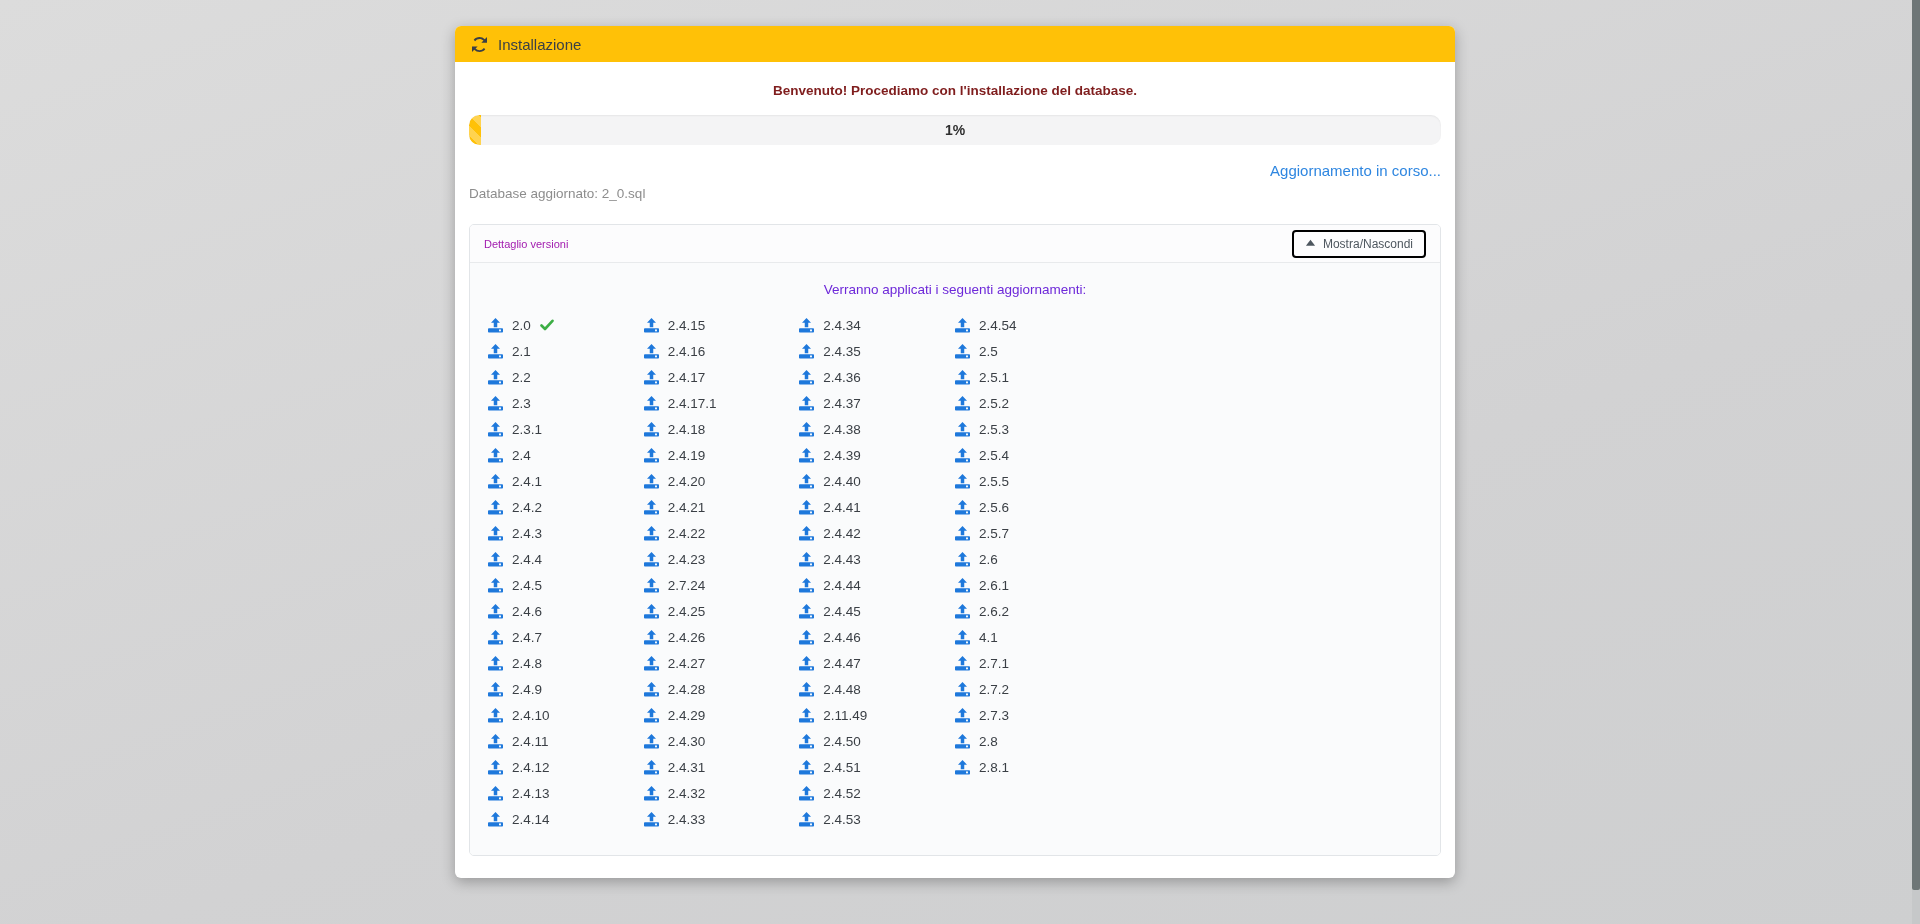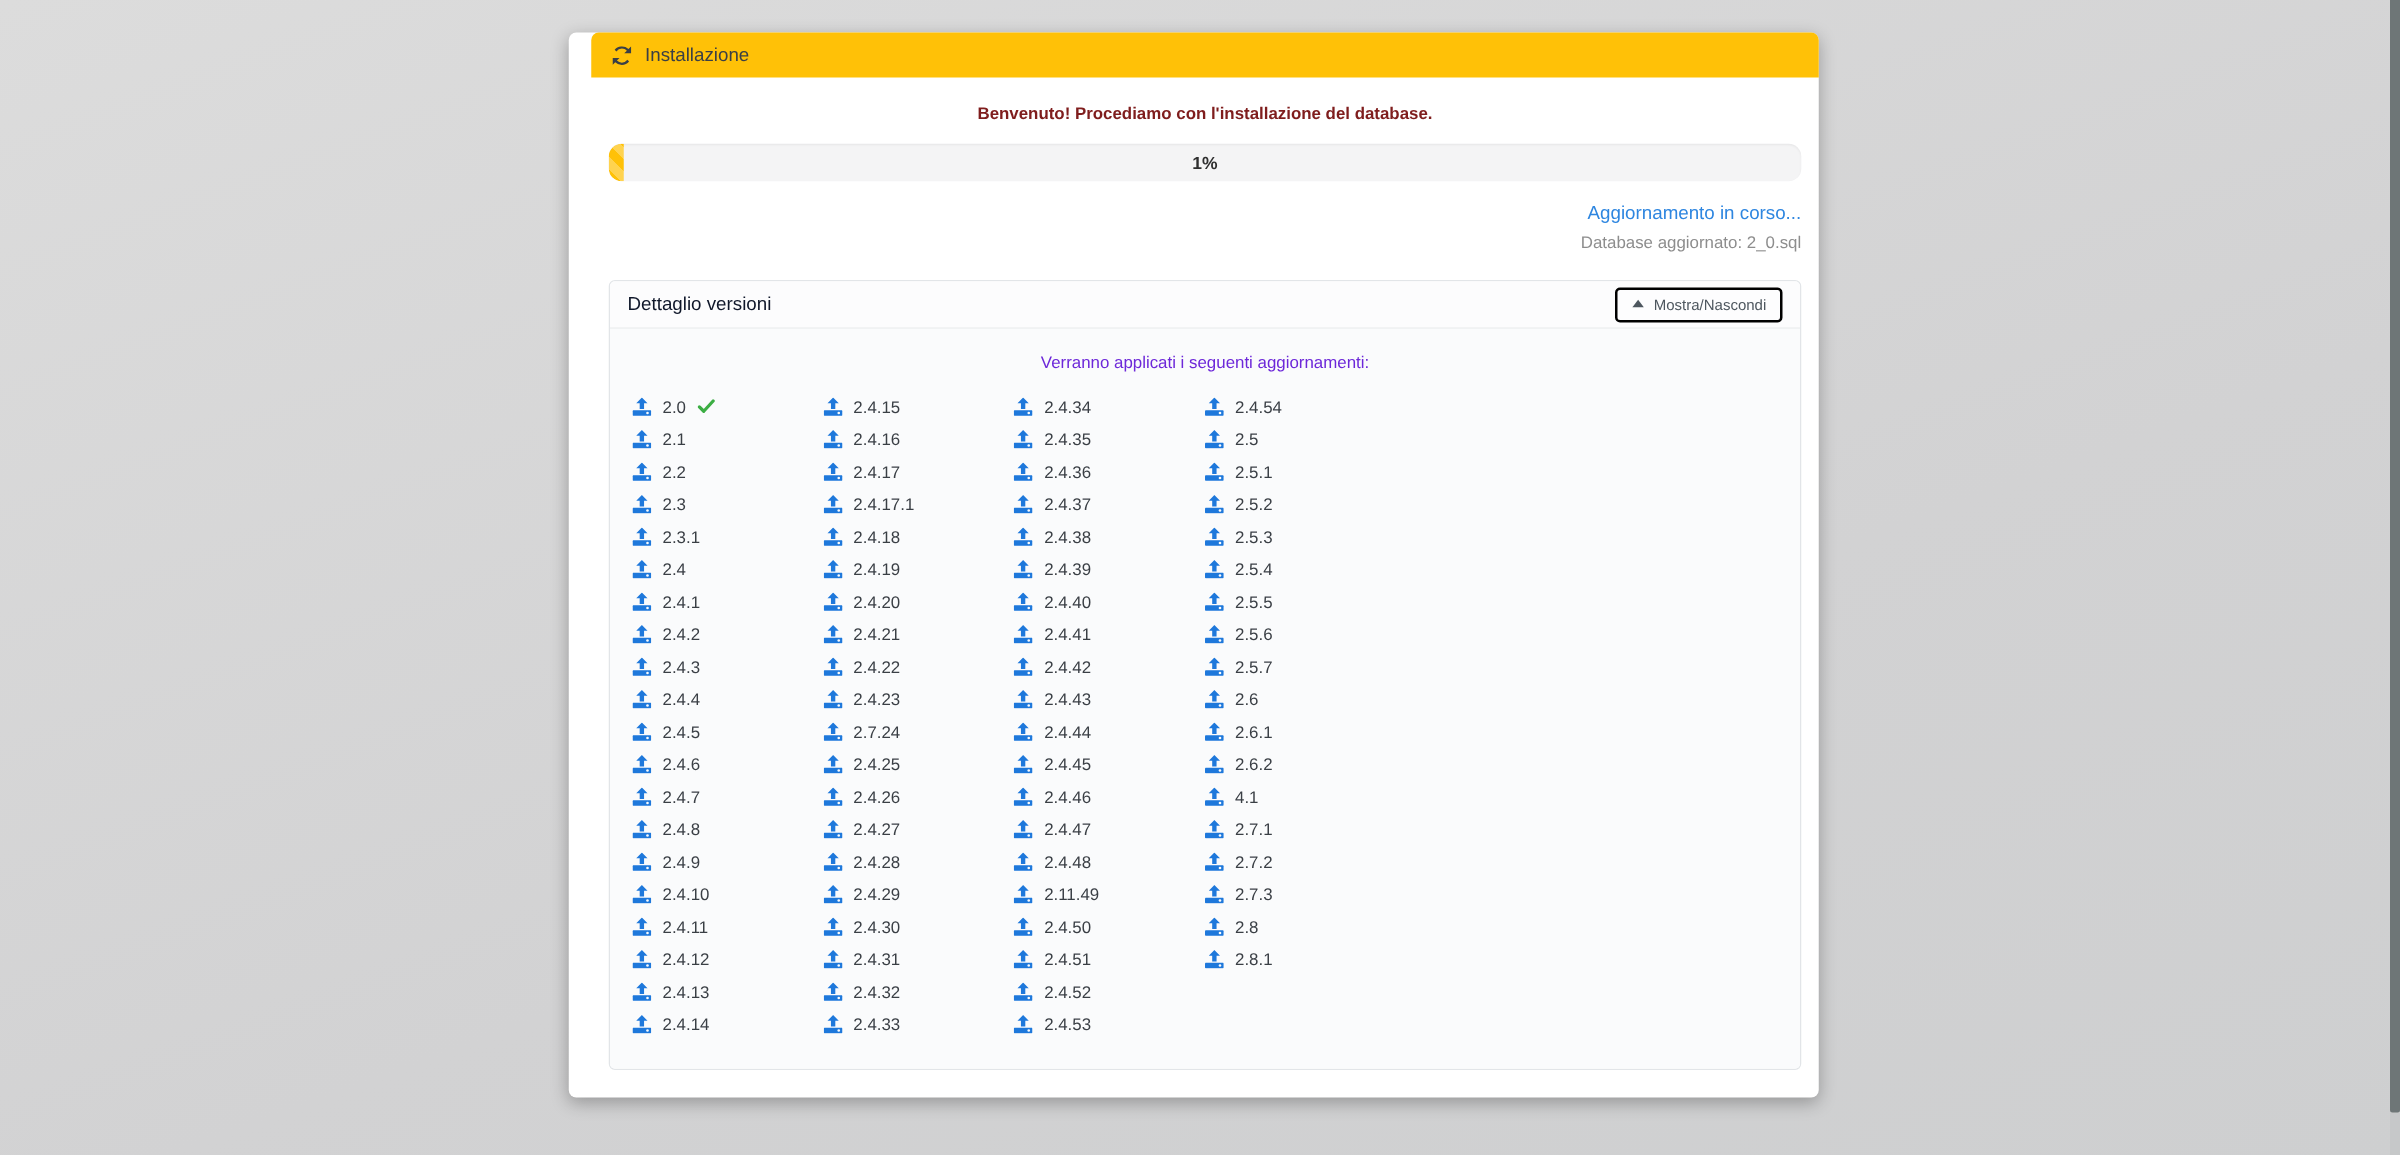--- a/index.html
+++ b/index.html
@@ -18,21 +18,20 @@
   .scrollbar-thumb {
     position: absolute; top: 0; right: 0; width: 8px; height: 890px;
     background: #6e7677; border-radius: 0 0 2px 2px;
   }
 
   
   .card {
     position: absolute; left: 455px; top: 26px; width: 1000px; height: 852px;
     background: #ffffff; border-radius: 6px;
     box-shadow: 0 4px 14px rgba(0,0,0,0.28);
-    padding-left: 18px;
   }
   .card-header {
     height: 36px; background: #ffc107; border-radius: 6px 6px 0 0;
     display: flex; align-items: center; padding: 0 17px; gap: 11px;
     color: #3a3f46; font-size: 15px;
   }
   .card-header svg { display: block; }
 
   .card-body { padding: 0 14px; }
 
@@ -54,33 +53,33 @@
   .progress-label {
     position: absolute; left: 0; right: 0; top: 0; bottom: 0;
     display: flex; align-items: center; justify-content: center;
     font-size: 14px; font-weight: bold; color: #2f2f2f;
   }
 
   .status-updating {
     margin-top: 17px; text-align: right; font-size: 15px; color: #2e86e0;
   }
   .status-db {
-    margin-top: 7px; text-align: right; font-size: 13.5px; color: #8d8d8d;
+    margin-top: 7px; text-align: left; font-size: 13.5px; color: #8d8d8d;
   }
 
   .panel {
     margin-top: 23px; border: 1px solid #e2e5e8; border-radius: 5px;
     height: 632px; display: flex; flex-direction: column; overflow: hidden;
   }
   .panel-header {
     height: 38px; background: #fcfcfd; border-bottom: 1px solid #e8eaec;
     display: flex; align-items: center; justify-content: space-between;
     padding: 0 14px; flex: 0 0 auto;
   }
-  .panel-title { font-size: 15px; color: #0f172a; }
+  .panel-title { font-size: 11px; color: #a21caf; }
   .toggle-btn {
     display: inline-flex; align-items: center; gap: 7px;
     background: #fdfdfe; border: 2px solid #000000; border-radius: 4px;
     padding: 5px 11px; font-size: 12px; color: #4e575f; cursor: pointer;
     font-family: "Liberation Sans", sans-serif;
   }
   .panel-body {
     background: #fafbfc; flex: 1; padding: 14px 18px 20px;
   }
   .list-intro {

